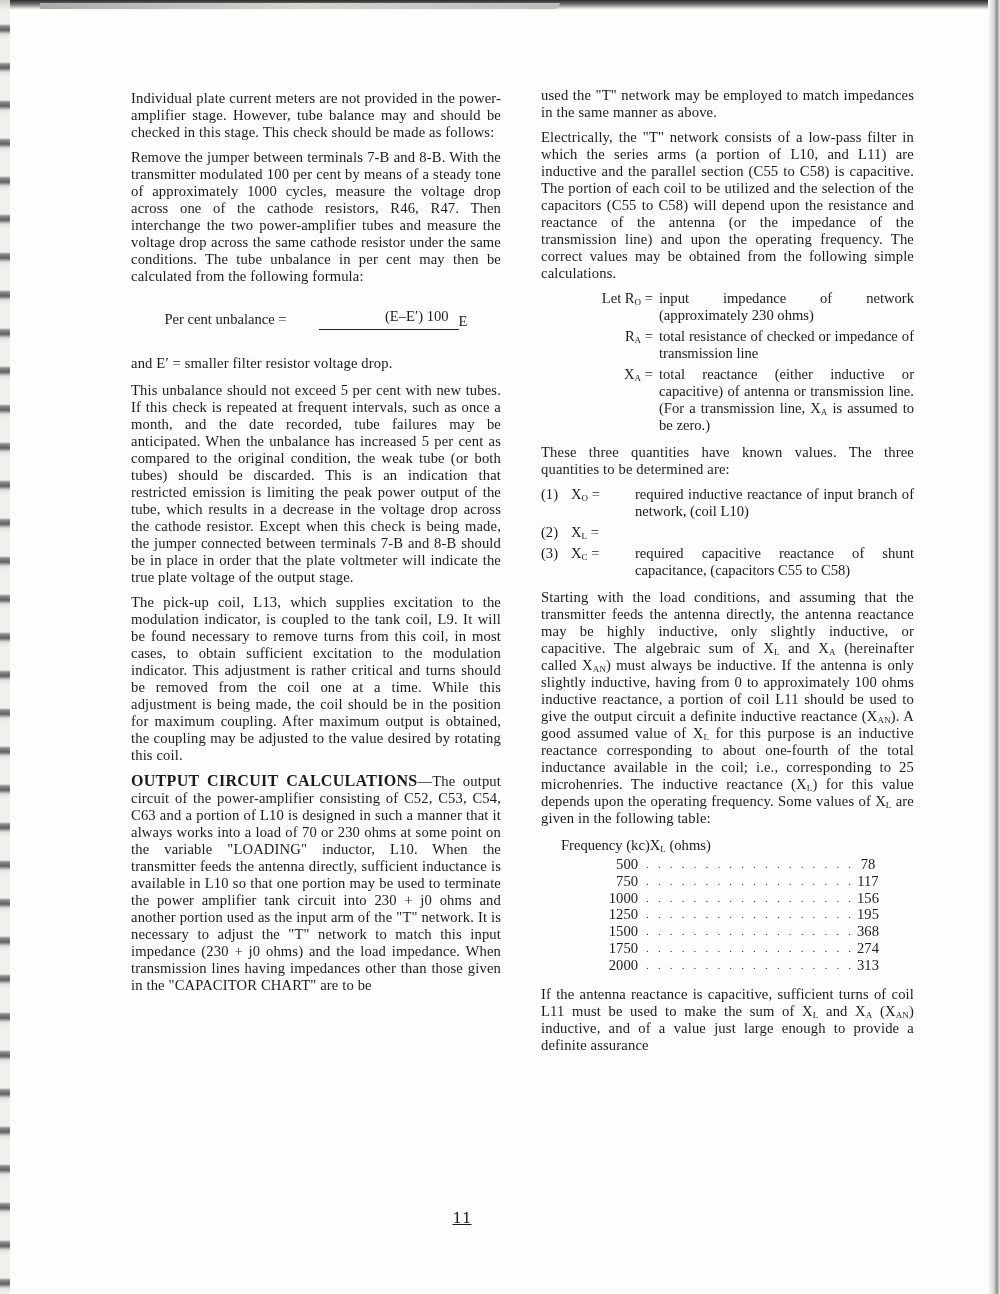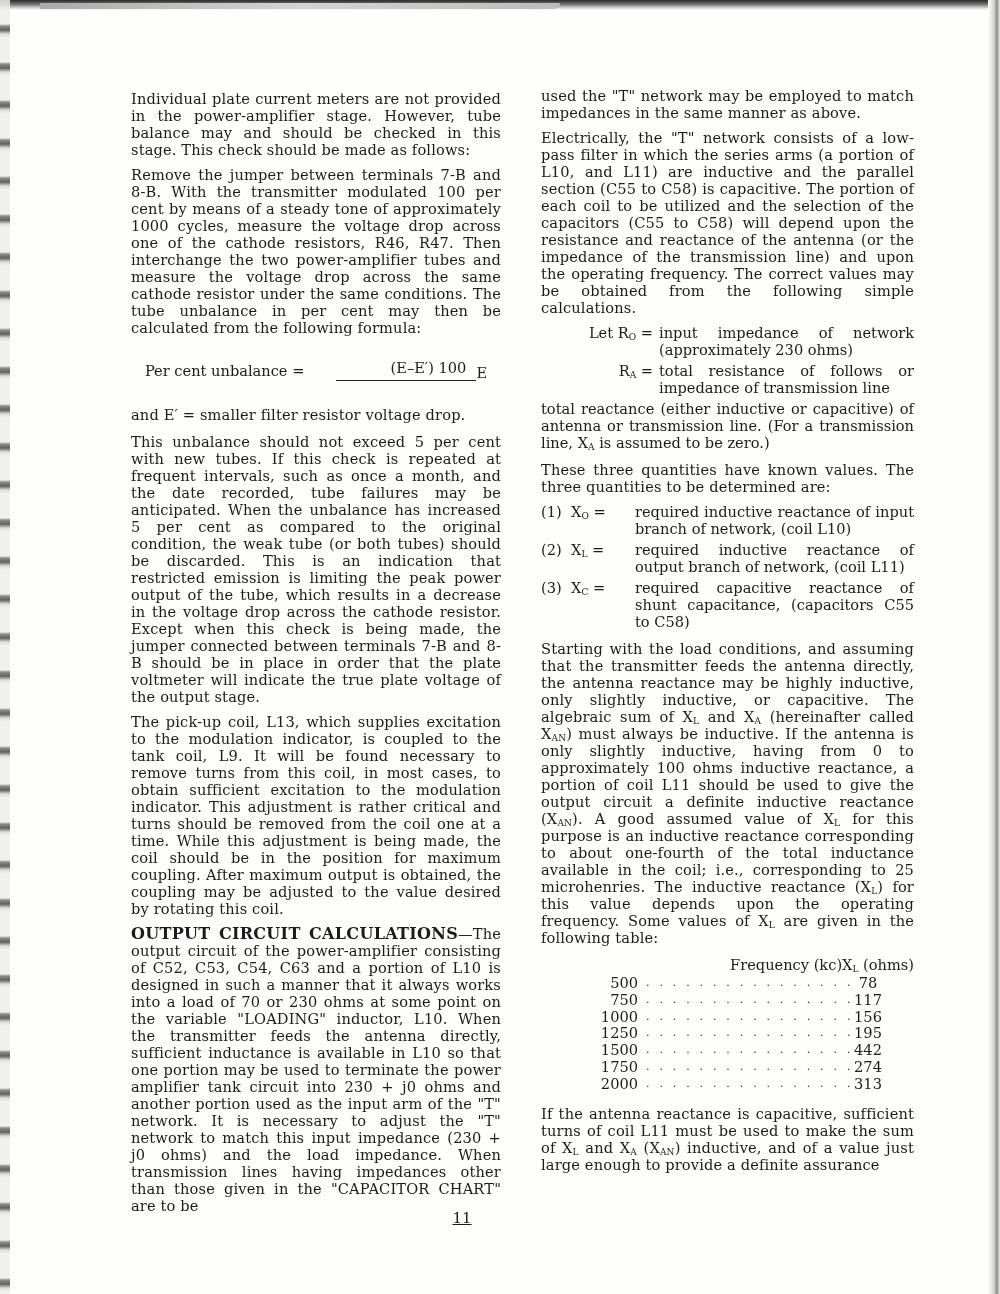--- a/index.html
+++ b/index.html
@@ -20,21 +20,21 @@
   }
   .left-edge {
     position: absolute; left: 0; top: 0; width: 10px; height: 1294px;
     background: repeating-linear-gradient(to bottom, #eeeeea 0px, #eeeeea 24px, #7a7a7a 26px, #444 30px, #d8d8d4 34px, #eeeeea 38px);
     opacity: 0.85;
   }
   .right-edge {
     position: absolute; right: 0; top: 0; width: 12px; height: 1294px;
     background: linear-gradient(to right, #fdfdfb 0%, #d5d5d0 50%, #8a8a86 75%, #f2f2ef 100%);
   }
-  .col { position: absolute; font-size: 14.6px; line-height: 17px; text-align: justify; hyphens: none; }
+  .col { position: absolute; font-size: 14.6px; line-height: 17px; text-align: justify; hyphens: none; font-family: Liberation Serif, serif; }
   .col-left { left: 131px; top: 90px; width: 370px; }
   .col-right { left: 541px; top: 87px; width: 373px; }
   p { margin: 0 0 8px 0; letter-spacing: 0.15px; }
   .formula {
     display: flex; align-items: center; justify-content: center;
     margin: 6px 0 10px 0; height: 52px; gap: 20px;
   }
   .formula .lhs { margin-right: 6px; }
   .frac { display: inline-flex; flex-direction: row; align-items: center; margin-left: 6px; }
   .frac .num { padding: 0 10px 4px 10px; border-bottom: 1px solid #222; min-width: 120px; text-align: right; }
@@ -44,21 +44,21 @@
   .let-block { margin: 8px 0 10px 0; }
   .let-row { display: flex; margin-bottom: 4px; }
   .let-row .sym { width: 112px; text-align: right; padding-right: 6px; white-space: nowrap; flex: none; }
   .let-row .desc { flex: 1; text-align: justify; }
   .num-row { display: flex; margin-bottom: 4px; }
   .num-row .idx { width: 30px; flex: none; }
   .num-row .sym { width: 64px; flex: none; white-space: nowrap; }
   .num-row .desc { flex: 1; text-align: justify; }
   sub { font-size: 9px; vertical-align: -2px; line-height: 0; }
   .tbl { margin: 10px 0 12px 0; font-size: 14.6px; }
-  .tbl-head { display: flex; justify-content: flex-end; padding: 0 0 2px 20px; margin-bottom: 0; }
+  .tbl-head { display: flex; justify-content: flex-start; padding: 0 0 2px 20px; margin-bottom: 0; }
   .tbl-row { display: flex; line-height: 16.8px; }
   .tbl-row .f { width: 97px; text-align: right; flex: none; }
   .tbl-row .dots { flex: 1; overflow: hidden; white-space: nowrap; padding-left: 8px; letter-spacing: 3.2px; font-size: 11px; color: #333; }
   .tbl-row .v { width: 32px; text-align: center; flex: none; padding-right: 30px; }
   .page-number { position: absolute; left: 0; width: 924px; top: 1209px; text-align: center; font-size: 15px; text-decoration: underline; }
 </style>
 </head>
 <body>
 
 <div class="top-edge"></div>
@@ -89,39 +89,39 @@
   <p>used the "T" network may be employed to match impedances in the same manner as above.</p>
   <p>Electrically, the "T" network consists of a low-pass filter in which the series arms (a portion of L10, and L11) are inductive and the parallel section (C55 to C58) is capacitive. The portion of each coil to be utilized and the selection of the capacitors (C55 to C58) will depend upon the resistance and reactance of the antenna (or the impedance of the transmission line) and upon the operating frequency. The correct values may be obtained from the following simple calculations.</p>
 
   <div class="let-block" id="let-block">
       <div class="let-row">
         <span class="sym">Let R<sub>O</sub> =</span>
         <span class="desc">input impedance of network (approximately 230 ohms)</span>
       </div>
       <div class="let-row">
         <span class="sym">R<sub>A</sub> =</span>
-        <span class="desc">total resistance of follows or impedance of transmission line</span>
+        <span class="desc">total resistance of checked or impedance of transmission line</span>
       </div>
       <div class="let-row">
+        <span class="sym">X<sub>A</sub> =</span>
         <span class="desc">total reactance (either inductive or capacitive) of antenna or transmission line. (For a transmission line, X<sub>A</sub> is assumed to be zero.)</span>
       </div>
     </div>
 
   <p>These three quantities have known values. The three quantities to be determined are:</p>
 
   <div id="num-block" style="margin-bottom: 10px;">
       <div class="num-row">
         <span class="idx">(1)</span>
         <span class="sym">X<sub>O</sub> =</span>
         <span class="desc">required inductive reactance of input branch of network, (coil L10)</span>
       </div>
       <div class="num-row">
         <span class="idx">(2)</span>
         <span class="sym">X<sub>L</sub> =</span>
-        <span class="desc">required inductive reactance of output branch of network, (coil L11)</span>
       </div>
       <div class="num-row">
         <span class="idx">(3)</span>
         <span class="sym">X<sub>C</sub> =</span>
         <span class="desc">required capacitive reactance of shunt capacitance, (capacitors C55 to C58)</span>
       </div>
     </div>
 
   <p id="p4">Starting with the load conditions, and assuming that the transmitter feeds the antenna directly, the antenna reactance may be highly inductive, only slightly inductive, or capacitive. The algebraic sum of X<sub>L</sub> and X<sub>A</sub> (hereinafter called X<sub>AN</sub>) must always be inductive. If the antenna is only slightly inductive, having from 0 to approximately 100 ohms inductive reactance, a portion of coil L11 should be used to give the output circuit a definite inductive reactance (X<sub>AN</sub>). A good assumed value of X<sub>L</sub> for this purpose is an inductive reactance corresponding to about one-fourth of the total inductance available in the coil; i.e., corresponding to 25 microhenries. The inductive reactance (X<sub>L</sub>) for this value depends upon the operating frequency. Some values of X<sub>L</sub> are given in the following table:</p>
 
@@ -147,21 +147,21 @@
           <span class="v">156</span>
         </div>
         <div class="tbl-row">
           <span class="f">1250</span>
           <span class="dots">. . . . . . . . . . . . . . . . . . . . . . . . . . . . . .</span>
           <span class="v">195</span>
         </div>
         <div class="tbl-row">
           <span class="f">1500</span>
           <span class="dots">. . . . . . . . . . . . . . . . . . . . . . . . . . . . . .</span>
-          <span class="v">442</span>
+          <span class="v">368</span>
         </div>
         <div class="tbl-row">
           <span class="f">1750</span>
           <span class="dots">. . . . . . . . . . . . . . . . . . . . . . . . . . . . . .</span>
           <span class="v">274</span>
         </div>
         <div class="tbl-row">
           <span class="f">2000</span>
           <span class="dots">. . . . . . . . . . . . . . . . . . . . . . . . . . . . . .</span>
           <span class="v">313</span>

